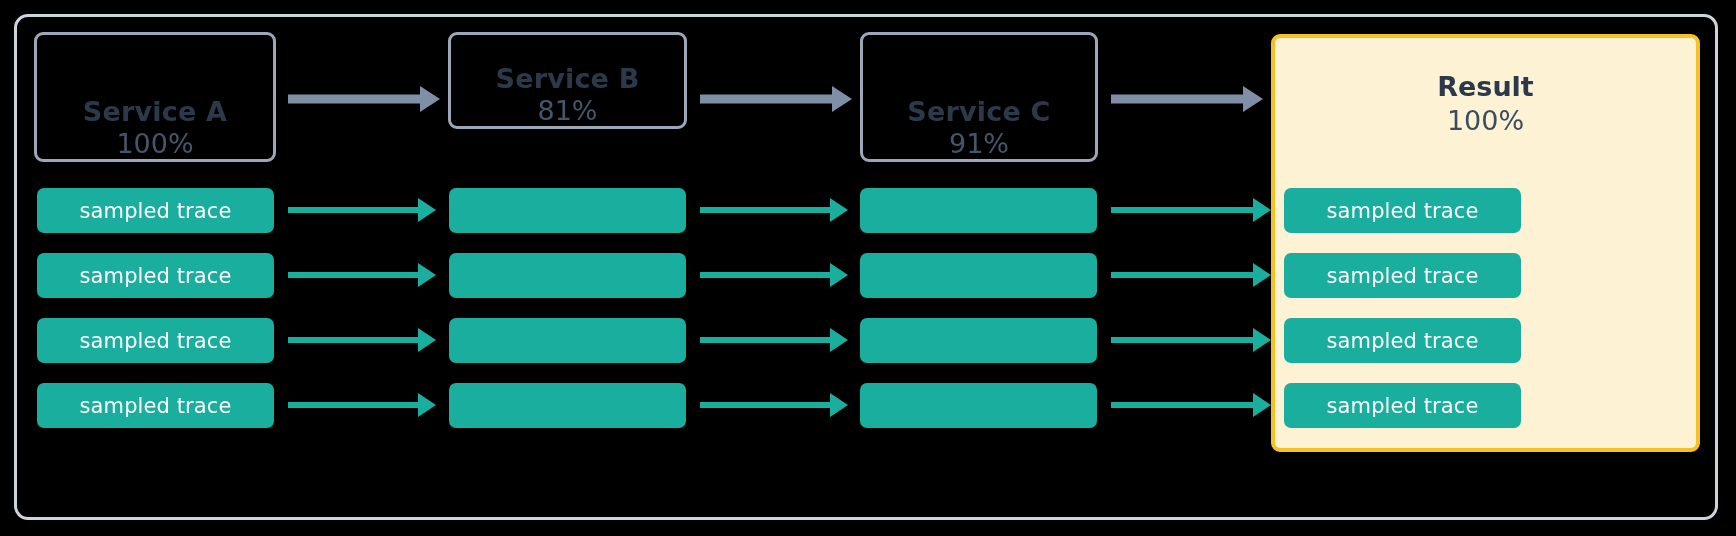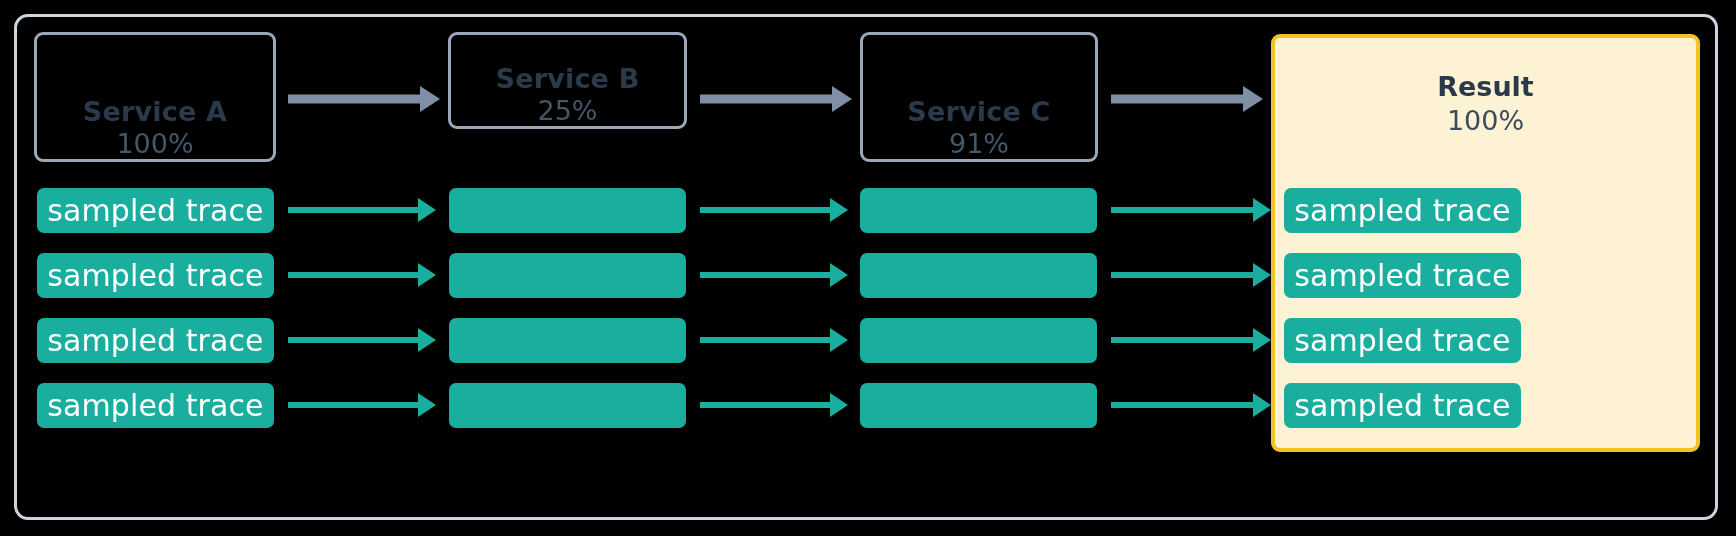--- a/index.html
+++ b/index.html
@@ -95,21 +95,21 @@
   
   .trace-bar {
     position: absolute;
     box-sizing: border-box;
     background: #1aae9f;
     border-radius: 7px;
     display: flex;
     align-items: center;
     justify-content: center;
     color: #ffffff;
-    font-size: 30px;
+    font-size: 21px;
     font-weight: normal;
     letter-spacing: 0.1px;
   }
   .trace-bar.blank { color: transparent; }
 
   
   .arrow {
     position: absolute;
     height: 0;
   }
@@ -143,21 +143,21 @@
 
   <div class="outer-frame"></div>
 
   <div class="service-box" style="left:34px; top:32px; width:242px; height:130px;">
     <div class="service-title">Service A</div>
     <div class="service-pct">100%</div>
   </div>
 
   <div class="service-box" style="left:448px; top:32px; width:239px; height:97px;">
     <div class="service-title">Service B</div>
-    <div class="service-pct">25%</div>
+    <div class="service-pct">81%</div>
   </div>
 
   <div class="service-box" style="left:860px; top:32px; width:238px; height:130px;">
     <div class="service-title">Service C</div>
     <div class="service-pct">91%</div>
   </div>
 
   <div class="result-box" style="left:1271px; top:34px; width:429px; height:418px;">
     <div class="result-title">Result</div>
     <div class="result-pct">100%</div>

